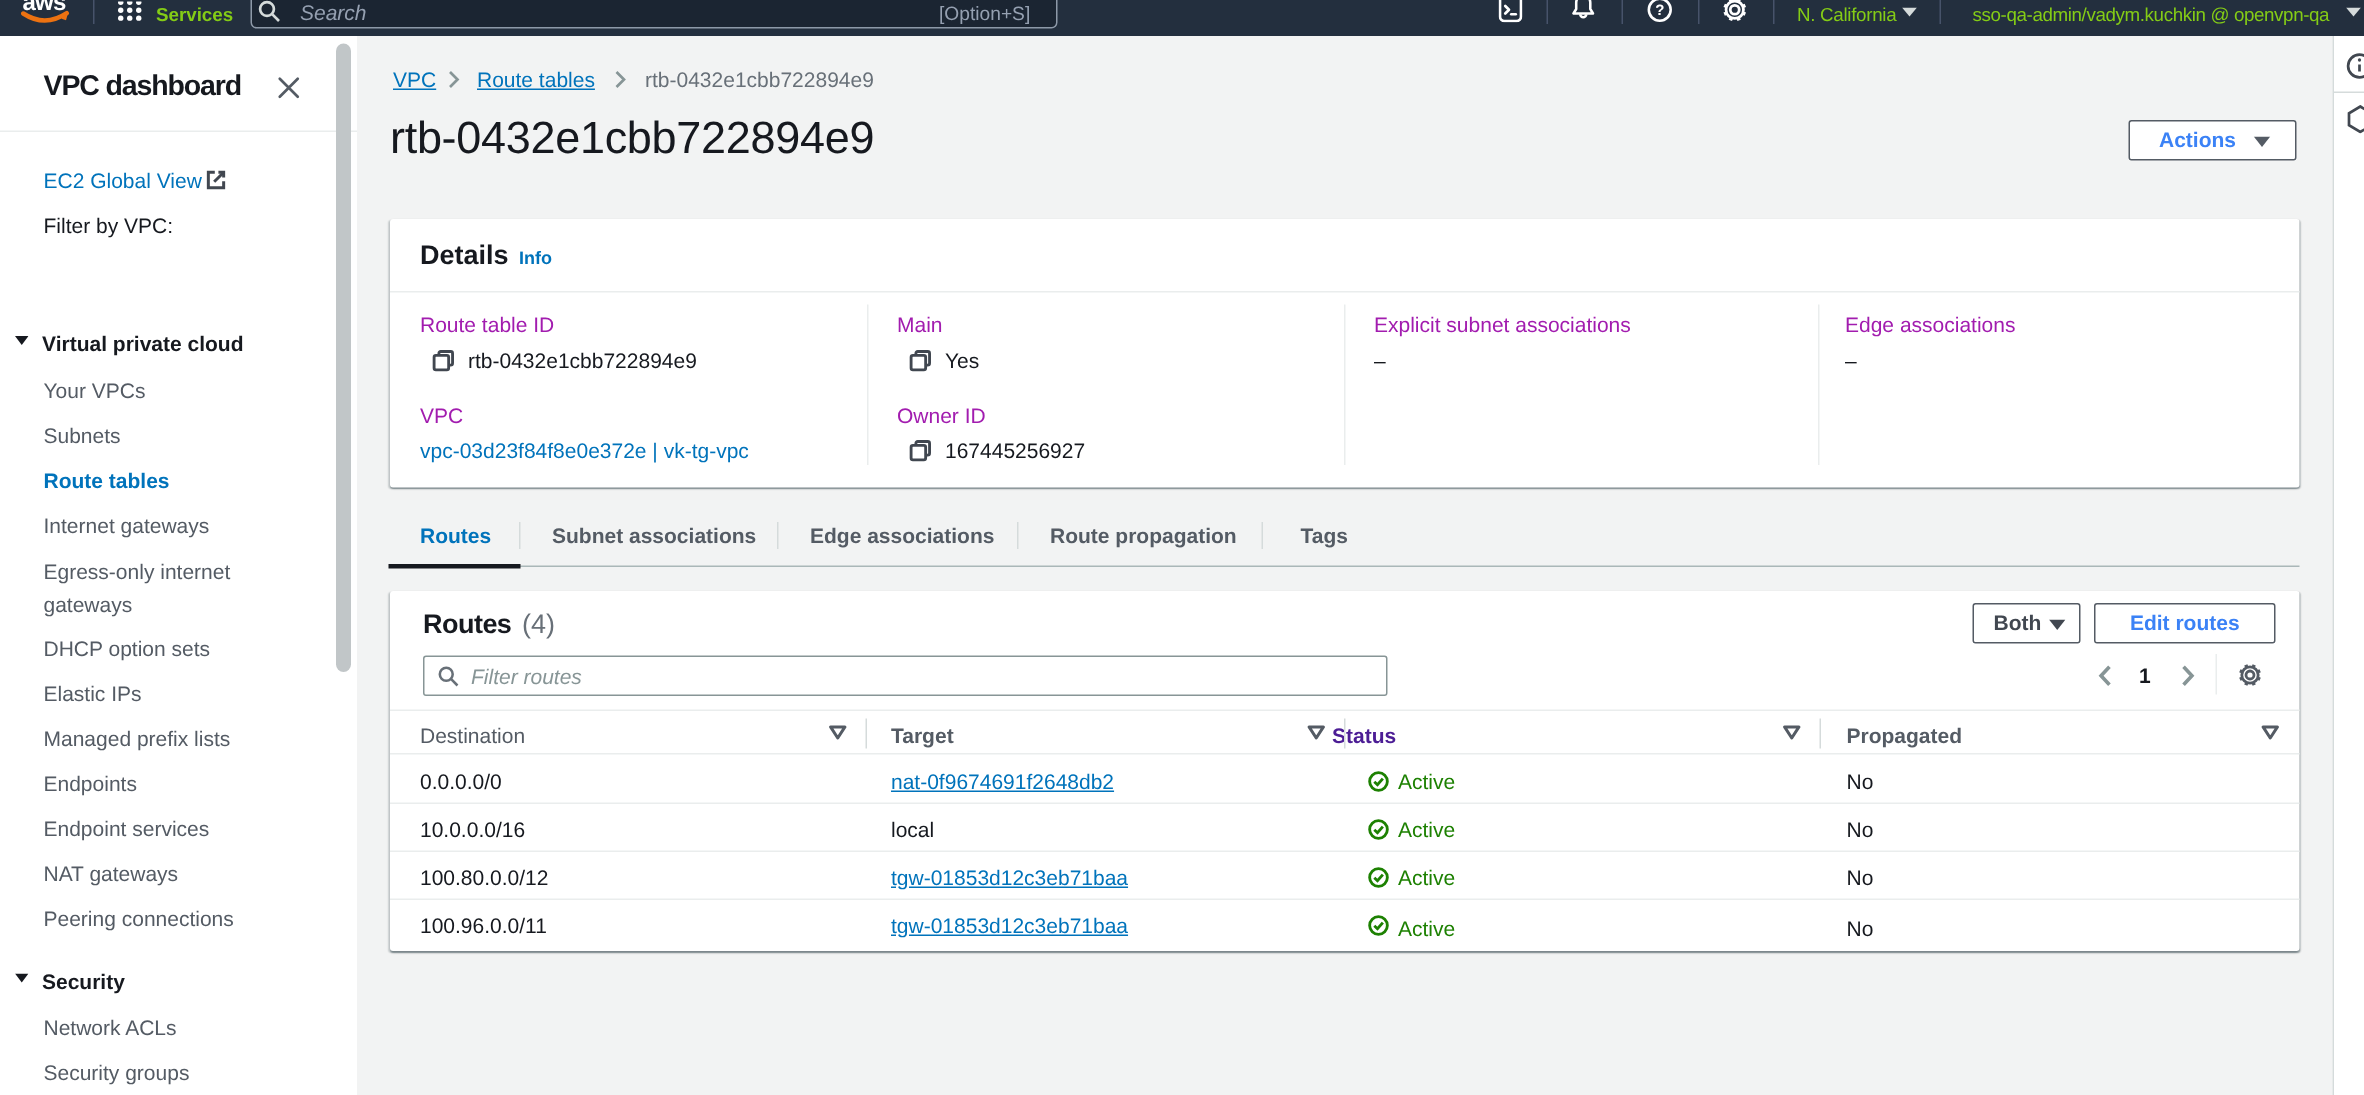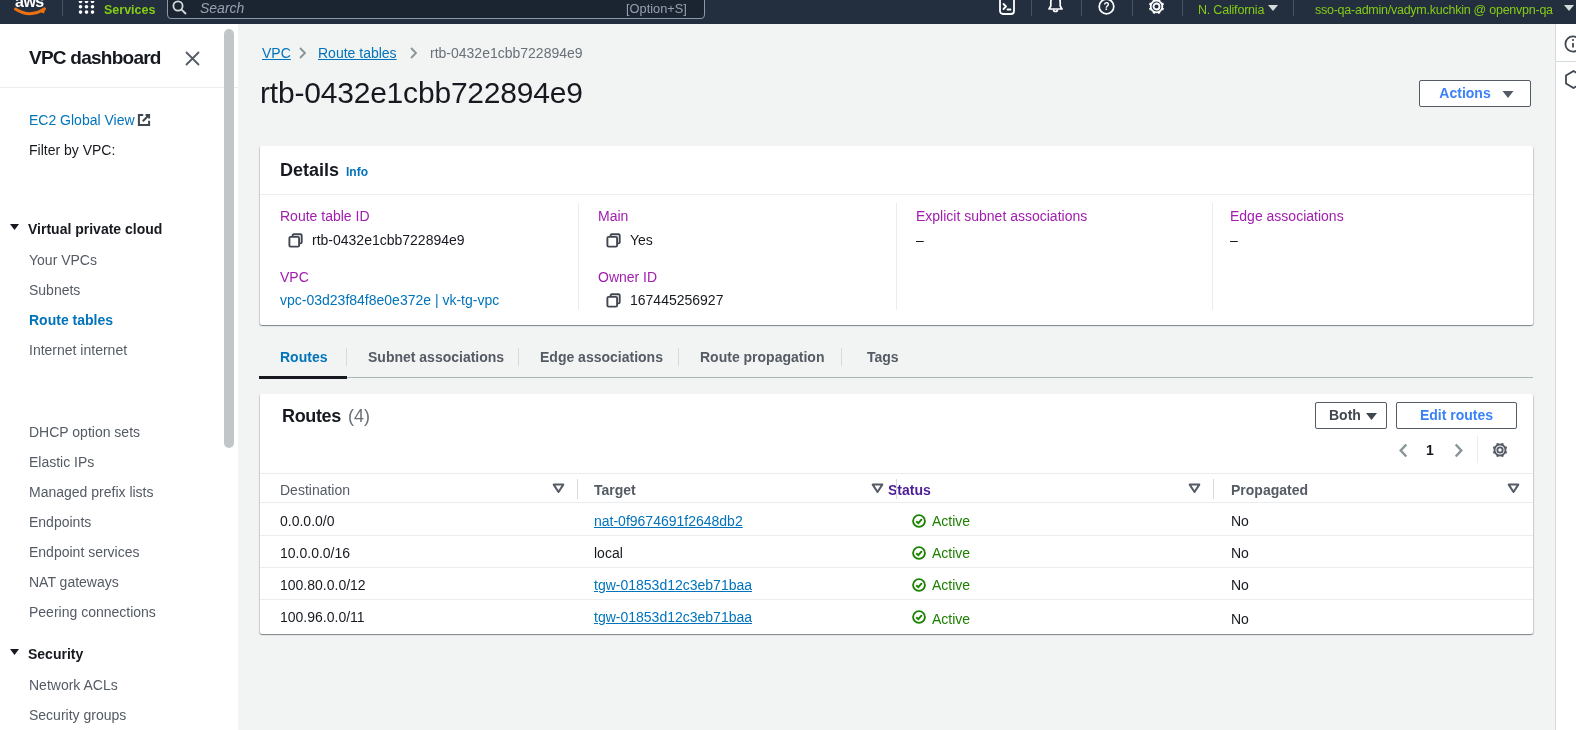--- a/index.html
+++ b/index.html
@@ -121,21 +121,22 @@
   <div class="abs t14" style="left:29px; top:117px; color:#16191f;">Filter by VPC:</div>
 
   <svg class="abs" style="left:10px; top:200px;" width="9" height="7" viewBox="0 0 9 7">
       <path d="M0 0 L9 0 L4.5 6 Z" fill="#16191f"></path>
     </svg>
   <div class="navitem" style="top:196px; left:28px; font-weight:bold; color:#16191f;">Virtual private cloud</div>
 
   <div class="navitem" style="top:227px;">Your VPCs</div>
   <div class="navitem" style="top:257px;">Subnets</div>
   <div class="navitem" style="top:287px; color:#0073bb; font-weight:bold;">Route tables</div>
-  <div class="navitem" style="top:317px;">Internet internet</div>
+  <div class="navitem" style="top:317px;">Internet gateways</div>
+  <div class="navitem" style="top:346px; white-space:normal; width:160px; line-height:22px;">Egress-only internet gateways</div>
   <div class="navitem" style="top:399px;">DHCP option sets</div>
   <div class="navitem" style="top:429px;">Elastic IPs</div>
   <div class="navitem" style="top:459px;">Managed prefix lists</div>
   <div class="navitem" style="top:489px;">Endpoints</div>
   <div class="navitem" style="top:519px;">Endpoint services</div>
   <div class="navitem" style="top:549px;">NAT gateways</div>
   <div class="navitem" style="top:579px;">Peering connections</div>
 
   <svg class="abs" style="left:10px; top:625px;" width="9" height="7" viewBox="0 0 9 7">
       <path d="M0 0 L9 0 L4.5 6 Z" fill="#16191f"></path>
@@ -230,20 +231,27 @@
   <div class="abs" style="left:22px; top:11px; font-size:18px; line-height:22px; font-weight:bold; color:#16191f; letter-spacing:-0.35px;">Routes</div>
   <div class="abs" style="left:88px; top:11px; font-size:18px; line-height:22px; color:#687078;">(4)</div>
 
   <div class="btn" style="left:1055px; top:8px; width:72px; height:27px; line-height:25px; color:#414750; text-align:left; padding-left:13px;">Both
     <svg style="position:absolute; right:9px; top:10px;" width="11" height="8" viewBox="0 0 11 8">
         <path d="M0 0 L11 0 L5.5 7 Z" fill="#414750"></path>
       </svg>
   </div>
   <div class="btn" style="left:1136px; top:8px; width:121px; height:27px; line-height:25px;">Edit routes</div>
 
+  <div class="abs" style="left:22px; top:43px; width:643px; height:27px; border:1px solid #879596; border-radius:2px; background:#fff;">
+    <svg style="position:absolute; left:9px; top:6px;" width="14" height="14" viewBox="0 0 14 14">
+      <circle cx="5.5" cy="5.5" r="4.3" fill="none" stroke="#687078" stroke-width="1.7"></circle>
+      <line x1="8.8" y1="8.8" x2="13" y2="13" stroke="#687078" stroke-width="1.7"></line>
+    </svg>
+    <div class="t14" style="position:absolute; left:31px; top:4px; font-style:italic; color:#879596;">Filter routes</div>
+  </div>
 
   <svg class="abs" style="left:1138px; top:49px;" width="11" height="15" viewBox="0 0 11 15">
       <path d="M8.3 1.5 L2.7 7.5 L8.3 13.5" fill="none" stroke="#879596" stroke-width="2.4"></path>
     </svg>
   <div class="abs t14" style="left:1166px; top:47px; font-weight:bold; color:#16191f;">1</div>
   <svg class="abs" style="left:1193px; top:49px;" width="11" height="15" viewBox="0 0 11 15">
       <path d="M2.7 1.5 L8.3 7.5 L2.7 13.5" fill="none" stroke="#879596" stroke-width="2.4"></path>
     </svg>
   <div class="vline" style="left:1217px; top:42px; height:27px;"></div>
   <svg class="abs" style="left:1232px; top:48px;" width="16" height="16" viewBox="0 0 24 24">

